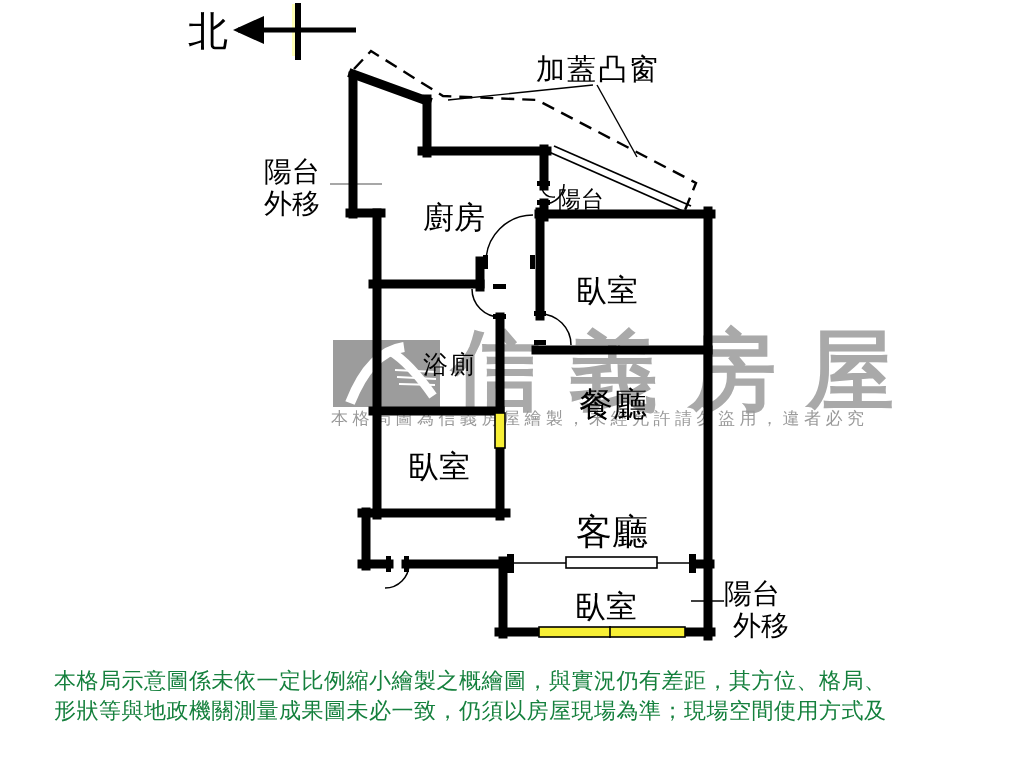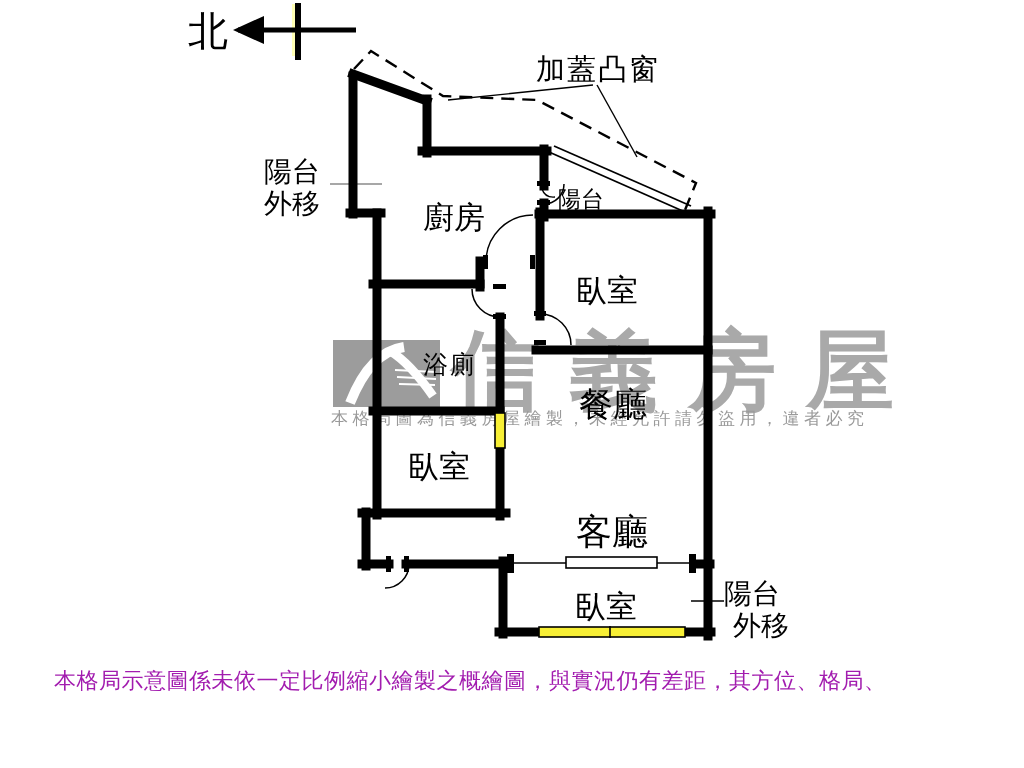--- a/index.html
+++ b/index.html
@@ -1,21 +1,21 @@
 <!DOCTYPE html>
 <html><head>
 <meta charset="utf-8">
 <style>
   html,body{margin:0;padding:0;background:#ffffff;}
   #stage{position:relative;width:1024px;height:768px;background:#ffffff;overflow:hidden;
          font-family:"DejaVu Serif","Liberation Serif",serif;}
   #plan-svg{position:absolute;left:0;top:0;}
   .room-label{fill:#000;font-family:"DejaVu Serif","Liberation Serif",serif;}
   .wm-brand{font-family:"DejaVu Serif","Liberation Serif",serif;font-weight:bold;}
-  .disclaimer{position:absolute;left:54px;top:666px;width:930px;color:#a21caf;
+  .disclaimer{position:absolute;left:54px;top:666px;width:930px;color:#15803d;
               font-size:22px;line-height:30px;letter-spacing:0.5px;}
   .disclaimer div{white-space:nowrap;}
 </style>
 </head>
 <body>
 
 <div id="stage">
 
   <svg id="plan-svg" width="1024" height="768" viewBox="0 0 1024 768">
 
@@ -124,15 +124,16 @@
       <text x="408" y="477" font-size="31" class="room-label">臥室</text>
       <text x="576" y="544" font-size="36" class="room-label">客廳</text>
       <text x="575" y="617" font-size="31" class="room-label">臥室</text>
       <text x="724" y="603" font-size="28" class="room-label">陽台</text>
       <text x="733" y="635" font-size="28" class="room-label">外移</text>
     </g>
   </svg>
 
   <div class="disclaimer">
     <div>本格局示意圖係未依一定比例縮小繪製之概繪圖，與實況仍有差距，其方位、格局、</div>
+    <div>形狀等與地政機關測量成果圖未必一致，仍須以房屋現場為準；現場空間使用方式及</div>
   </div>
 
 </div>
 
 </body></html>

